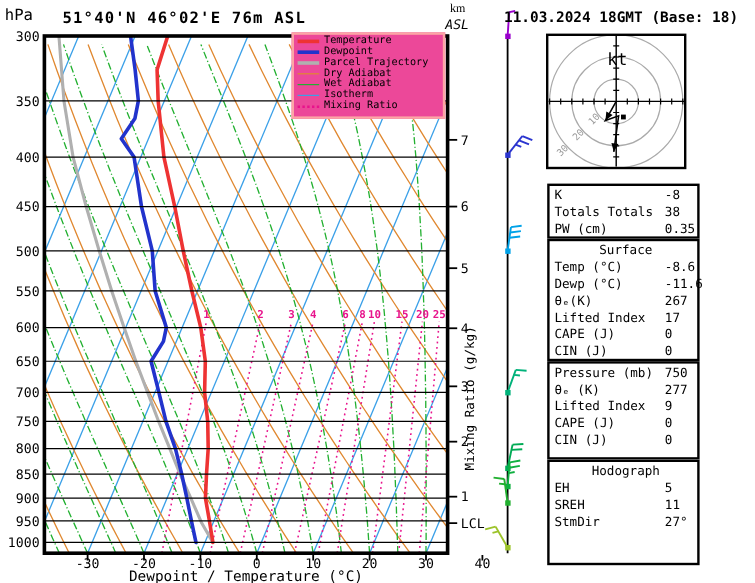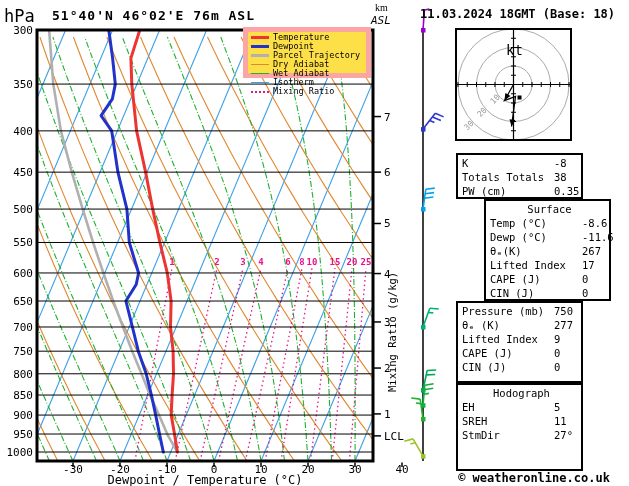--- a/index.html
+++ b/index.html
@@ -2,29 +2,29 @@
 <html><head>
 <meta charset="utf-8">
 <style>
   html,body{margin:0;padding:0;background:#fff;}
   #app{position:relative;width:629px;height:486px;background:#fff;overflow:hidden;
        font-family:"DejaVu Sans Mono","Liberation Mono",monospace;color:#000;}
   #chart-svg{position:absolute;left:0;top:0;}
   .ovl{position:absolute;white-space:pre;}
   #title{left:52px;top:8px;font-size:13px;font-weight:bold;letter-spacing:1px;}
   #datetime{left:420px;top:7px;font-size:12px;font-weight:bold;}
-  #hpa-label{left:4px;top:6px;font-size:17px;}
+  #hpa-label{left:4px;top:6px;font-size:13px;}
   #km-label{left:375px;top:2px;font-size:10px;font-family:Liberation Serif, serif;}
   #asl-label{left:371px;top:14px;font-size:11px;font-style:italic;}
   #kt-label{left:459px;top:42px;font-size:14px;margin-left:47px;}
   #xaxis-label{left:85px;top:473px;width:240px;text-align:center;font-size:12px;}
   #mix-label{left:386px;top:392px;font-size:10.5px;transform:rotate(-90deg);transform-origin:0 0;}
   #footer{left:438px;top:471px;width:192px;text-align:center;font-size:12px;font-weight:bold;}
-  #legend{position:absolute;left:243px;top:27px;width:128px;height:51px;background:#fde047;
-          border:5px solid #fca5a5;box-sizing:border-box;padding:1px 0 0 3px;}
+  #legend{position:absolute;left:243px;top:27px;width:128px;height:72px;background:#ec4899;
+          border:2px solid #fca5a5;box-sizing:border-box;padding:1px 0 0 3px;}
   .leg-row{display:flex;align-items:center;height:9px;font-size:8.5px;line-height:9px;}
   .leg-line{display:inline-block;width:18px;margin-right:4px;flex:none;}
   .panel{position:absolute;left:456px;width:127px;border:2px solid #000;background:#fff;
          box-sizing:border-box;padding:1px 0 1px 4px;font-size:10.5px;}
   .p-head{text-align:center;height:14px;line-height:14px;}
   .p-row{position:relative;height:14px;line-height:14px;}
   .p-val{position:absolute;left:92px;top:0;}
   #hodo-box{position:absolute;left:455px;top:28px;width:117px;height:113px;
             border:2px solid #000;box-sizing:border-box;}
   svg text{font-family:"DejaVu Sans Mono","Liberation Mono",monospace;}
@@ -280,21 +280,20 @@
     </svg>
 
   <div class="ovl" id="title">51°40'N 46°02'E 76m ASL</div>
   <div class="ovl" id="datetime">11.03.2024 18GMT (Base: 18)</div>
   <div class="ovl" id="hpa-label">hPa</div>
   <div class="ovl" id="km-label">km</div>
   <div class="ovl" id="asl-label">ASL</div>
   <div class="ovl" id="kt-label">kt</div>
   <div class="ovl" id="xaxis-label">Dewpoint / Temperature (°C)</div>
   <div class="ovl" id="mix-label">Mixing Ratio (g/kg)</div>
-  <div class="ovl" id="footer">© weatheronline.co.uk</div>
 
   <div id="legend">
       <div class="leg-row">
         <span class="leg-line" style="border-top: 3px solid rgb(238, 51, 51);"></span>
         <span>Temperature</span>
       </div>
       <div class="leg-row">
         <span class="leg-line" style="border-top: 3px solid rgb(34, 51, 204);"></span>
         <span>Dewpoint</span>
       </div>
@@ -319,21 +318,21 @@
         <span>Mixing Ratio</span>
       </div>
     </div>
   <div id="hodo-box"></div>
   <div id="panel-stack">
       <div class="panel" style="top: 153px; height: 46px;">
         <div class="p-row"><span>K</span><span class="p-val">-8</span></div>
         <div class="p-row"><span>Totals Totals</span><span class="p-val">38</span></div>
         <div class="p-row"><span>PW (cm)</span><span class="p-val">0.35</span></div>
       </div>
-      <div class="panel" style="top: 199px; height: 102px; margin-left: 28px;">
+      <div class="panel" style="top: 199px; height: 102px;">
         <div class="p-head">Surface</div>
         <div class="p-row"><span>Temp (°C)</span><span class="p-val">-8.6</span></div>
         <div class="p-row"><span>Dewp (°C)</span><span class="p-val">-11.6</span></div>
         <div class="p-row"><span>θₑ(K)</span><span class="p-val">267</span></div>
         <div class="p-row"><span>Lifted Index</span><span class="p-val">17</span></div>
         <div class="p-row"><span>CAPE (J)</span><span class="p-val">0</span></div>
         <div class="p-row"><span>CIN (J)</span><span class="p-val">0</span></div>
       </div>
       <div class="panel" style="top: 301px; height: 82px;">
         <div class="p-row"><span>Pressure (mb)</span><span class="p-val">750</span></div>

